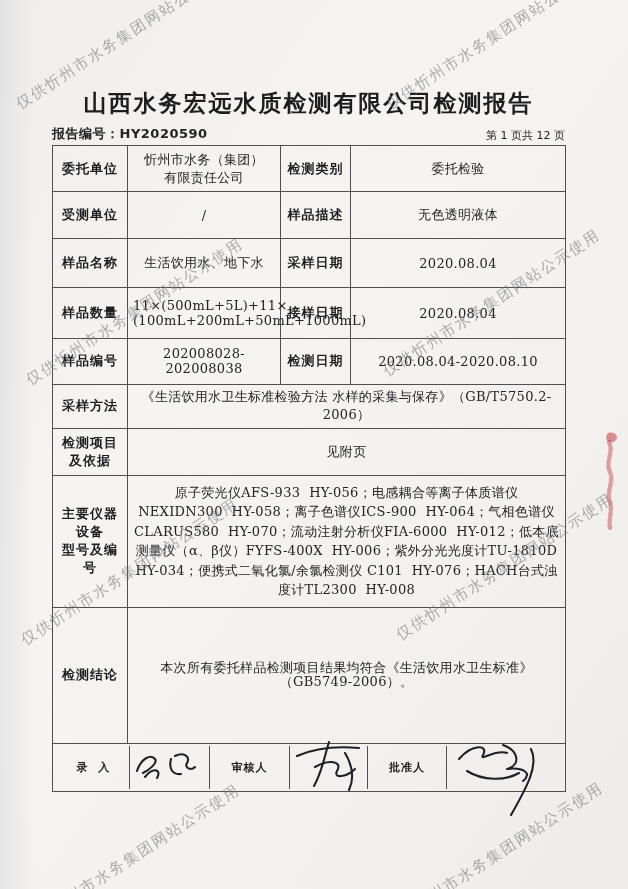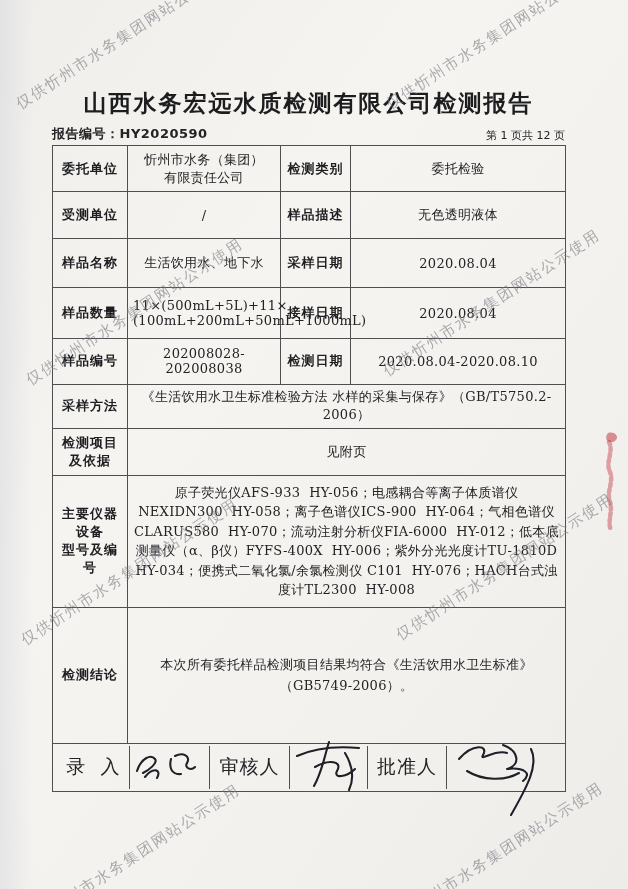--- a/index.html
+++ b/index.html
@@ -35,30 +35,30 @@
   }
   td.lab{font-weight:bold;letter-spacing:1px;color:#1e1e22;}
   td.val{font-family:"DejaVu Serif","Liberation Serif",serif;letter-spacing:.3px;}
   .pl{white-space:pre-line;}
   .pw{white-space:pre-wrap;}
   td.instr{
     text-align:left;font-size:12.4px;line-height:19.5px;vertical-align:middle;
     padding:8px 10px;
   }
   td.concl{
-    text-align:left;vertical-align:top;padding:22px 12px 0 14px;line-height:21px;
+    text-align:left;vertical-align:top;padding:22px 12px 0 14px;line-height:14px;
   }
   td.sig-host{padding:0;}
   .sigrow{display:flex;height:100%;align-items:stretch;}
   .sigrow>div{
     display:flex;align-items:center;justify-content:center;
     border-right:1.2px solid #4f4f52;position:relative;
   }
   .sigrow>div:last-child{border-right:none;}
-  .sig-lab{font-weight:normal;font-size:19px;letter-spacing:1px;white-space:pre;}
+  .sig-lab{font-weight:bold;font-size:11px;letter-spacing:1px;white-space:pre;}
   .sig svg{position:absolute;left:50%;top:50%;transform:translate(-50%,-50%);overflow:visible;}
   .sig path{fill:none;stroke:#1f1f28;stroke-width:2.1;stroke-linecap:round;stroke-linejoin:round;}
   .wm{
     position:absolute;transform:translate(-50%,-50%) rotate(-33deg);
     white-space:nowrap;font-size:15px;font-weight:500;letter-spacing:2px;
     color:rgba(118,118,126,.6);z-index:6;pointer-events:none;
   }
   .seal{position:absolute;left:596px;top:430px;z-index:4;pointer-events:none;}
 </style>
 </head>

